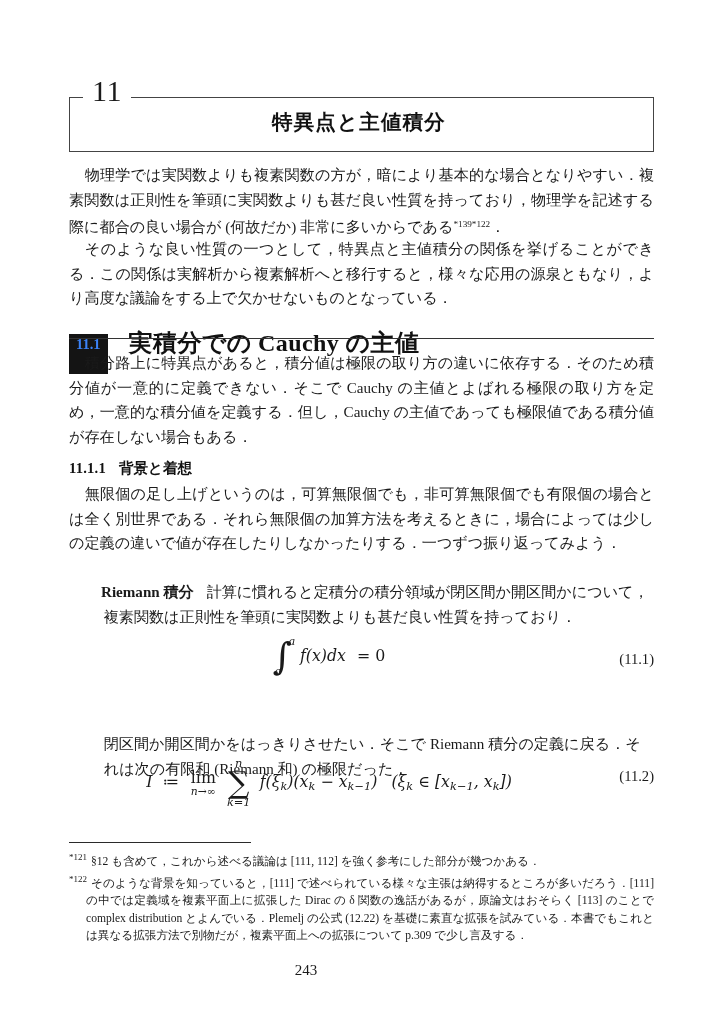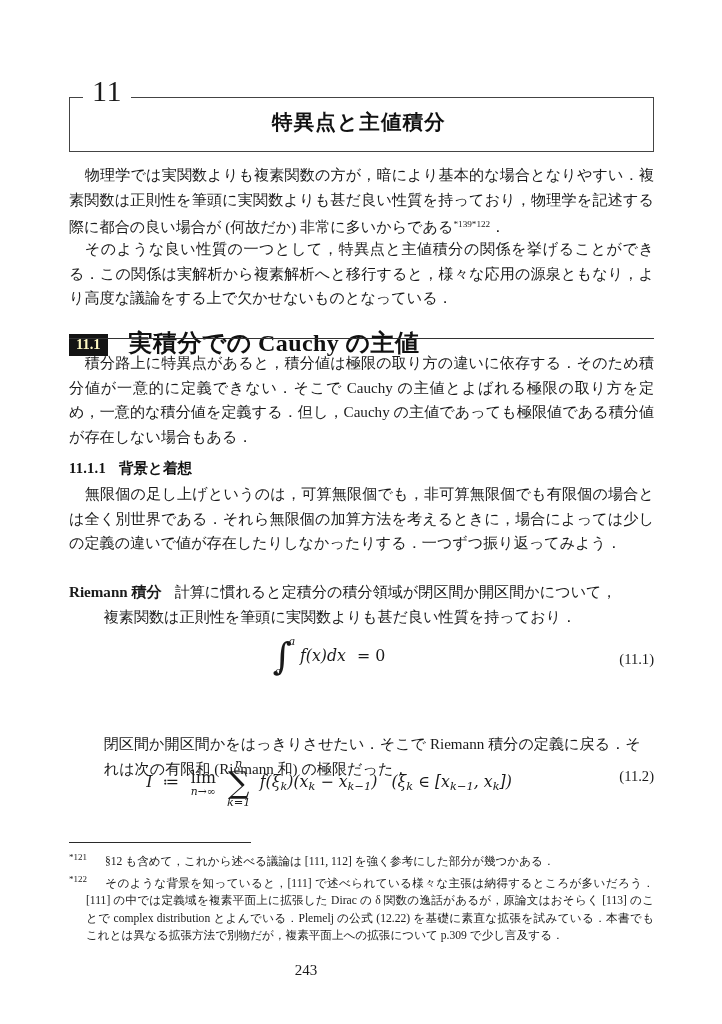--- a/index.html
+++ b/index.html
@@ -83,25 +83,25 @@
   .section-rule {
     position: absolute;
     left: 69px;
     width: 585px;
     height: 1.1px;
     background: #333;
   }
   .sec-box {
     display: inline-block;
     background: #141414;
-    color: #fef9c3;
+    color: #3b82f6;
     font-weight: bold;
     font-size: 14.5px;
     line-height: 19px;
-    padding: 1px 7px 2px 7px;
+    padding: 1px 7px 20px 7px;
     vertical-align: 2px;
     margin-top: 25px;
   }
   .sec-title {
     display: inline-block;
     margin-left: 21px;
     font-size: 24px;
     font-weight: bold;
     letter-spacing: 0.4px;
     color: #111;
@@ -123,20 +123,21 @@
     position: absolute;
     left: 69px;
     width: 585px;
     font-size: 15.1px;
     line-height: 24.6px;
     text-align: justify;
   }
   .named-para .run-in {
     font-weight: bold;
     margin-right: 13px;
+    margin-left: 32px;
   }
   .named-para .cont {
     display: block;
     margin-left: 2.3em;
   }
 
   
   .eq-row {
     position: absolute;
     left: 69px;
@@ -243,21 +244,21 @@
   }
   .footnotes .fnote {
     margin: 0;
     padding-left: 17px;
     text-indent: -17px;
   }
   .footnotes .fnote + .fnote { margin-top: 1px; }
   .fn-mark {
     font-size: 9px;
     vertical-align: 0.5em;
-    margin-right: 18px;
+    margin-right: 4px;
   }
 
   
   .page-num {
     position: absolute;
     left: 0;
     width: 612px;
     text-align: center;
     font-size: 15px;
     color: #1a1a1a;

